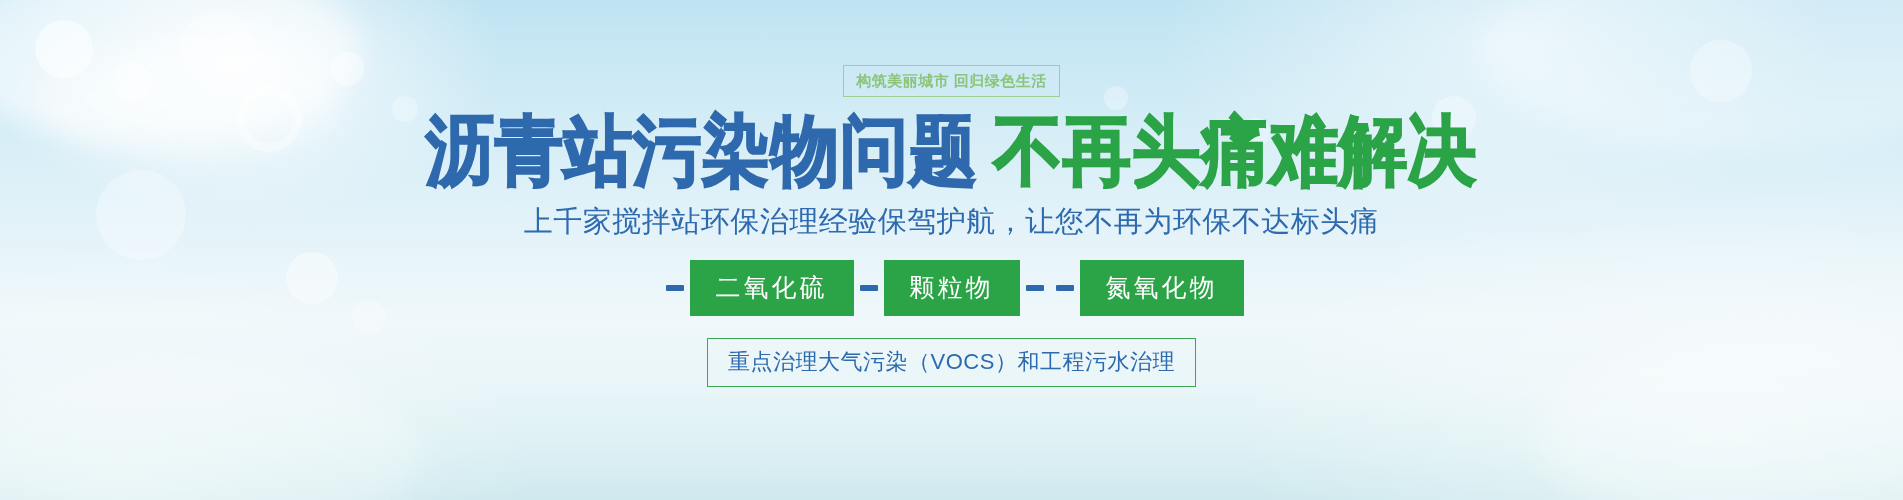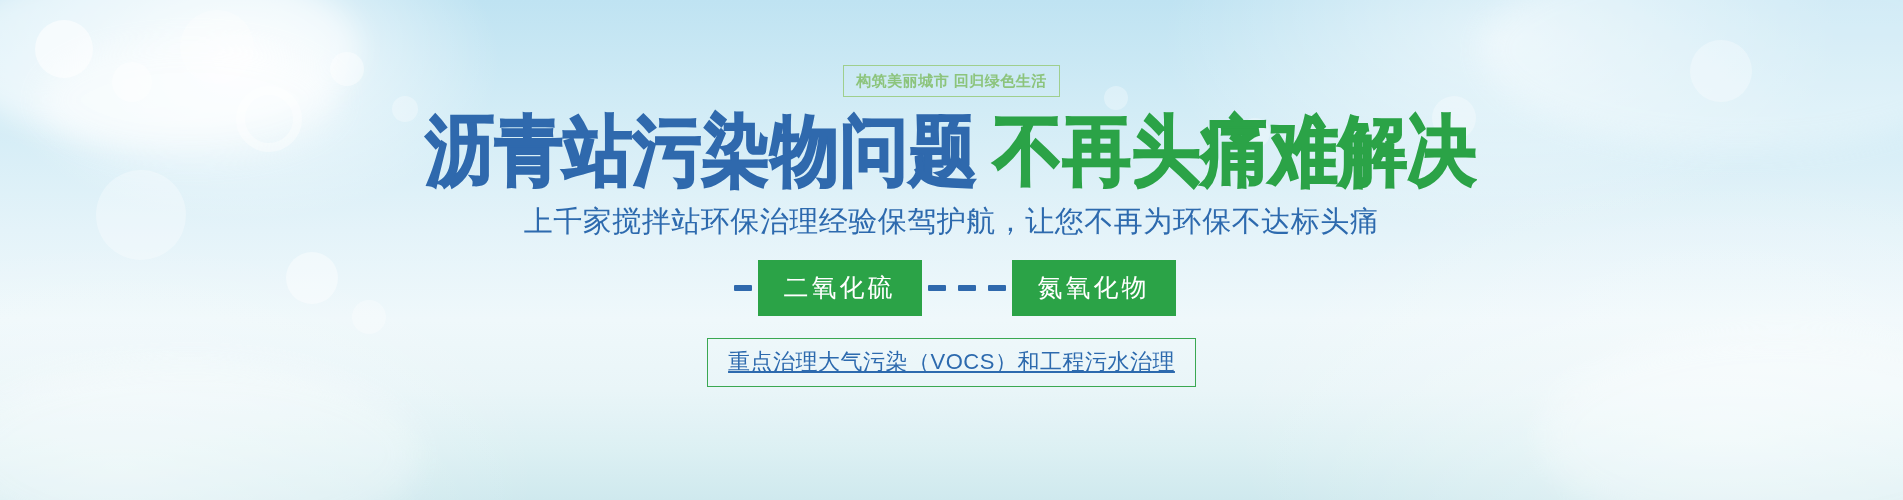--- a/index.html
+++ b/index.html
@@ -148,21 +148,20 @@
   .footbox {
     margin-top: 22px;
     border: 1px solid #3aa852;
     color: #2d6aae;
     font-size: 22px;
     line-height: 1;
     padding: 12px 20px 13px 20px;
     white-space: nowrap;
     letter-spacing: 0.5px;
     background: transparent;
-    text-decoration: underline;
   }
 </style>
 </head>
 <body>
 
 <div id="banner">
 
   <div class="cloud" style="left:-60px; top:-40px; width:420px; height:180px;"></div>
   <div class="cloud" style="left:40px; top:40px; width:300px; height:120px; opacity:.7;"></div>
   <div class="cloud" style="left:1480px; top:-50px; width:520px; height:200px; opacity:.55;"></div>
@@ -190,20 +189,21 @@
     <div class="headline">
       <span class="blue">沥青站污染物问题</span><span class="green">不再头痛难解决</span>
     </div>
 
     <div class="subtitle">上千家搅拌站环保治理经验保驾护航，让您不再为环保不达标头痛</div>
 
     <div class="pills">
       <div class="pill-sep"></div>
       <div class="pill">二氧化硫</div>
       <div class="pill-sep"></div>
+      <div class="pill">颗粒物</div>
       <div class="pill-sep"></div>
       <div class="pill-sep"></div>
       <div class="pill">氮氧化物</div>
     </div>
 
     <div class="footbox">重点治理大气污染（VOCS）和工程污水治理</div>
 
   </div>
 </div>
 

